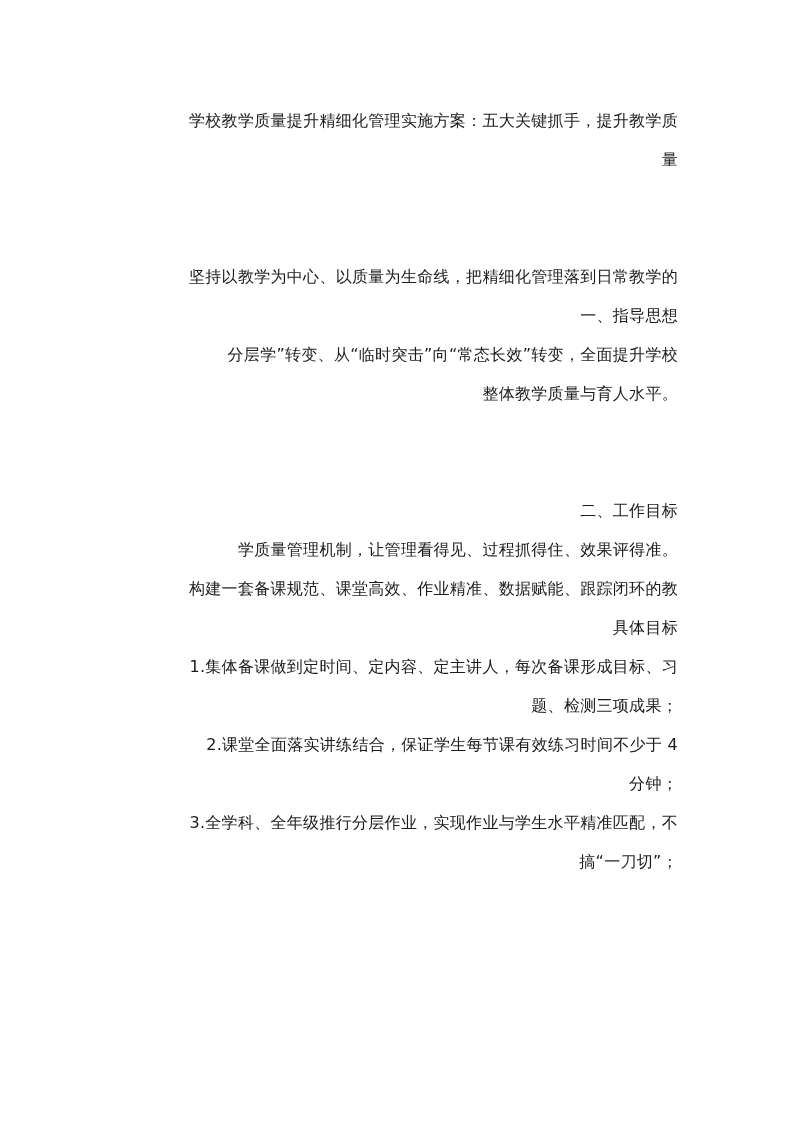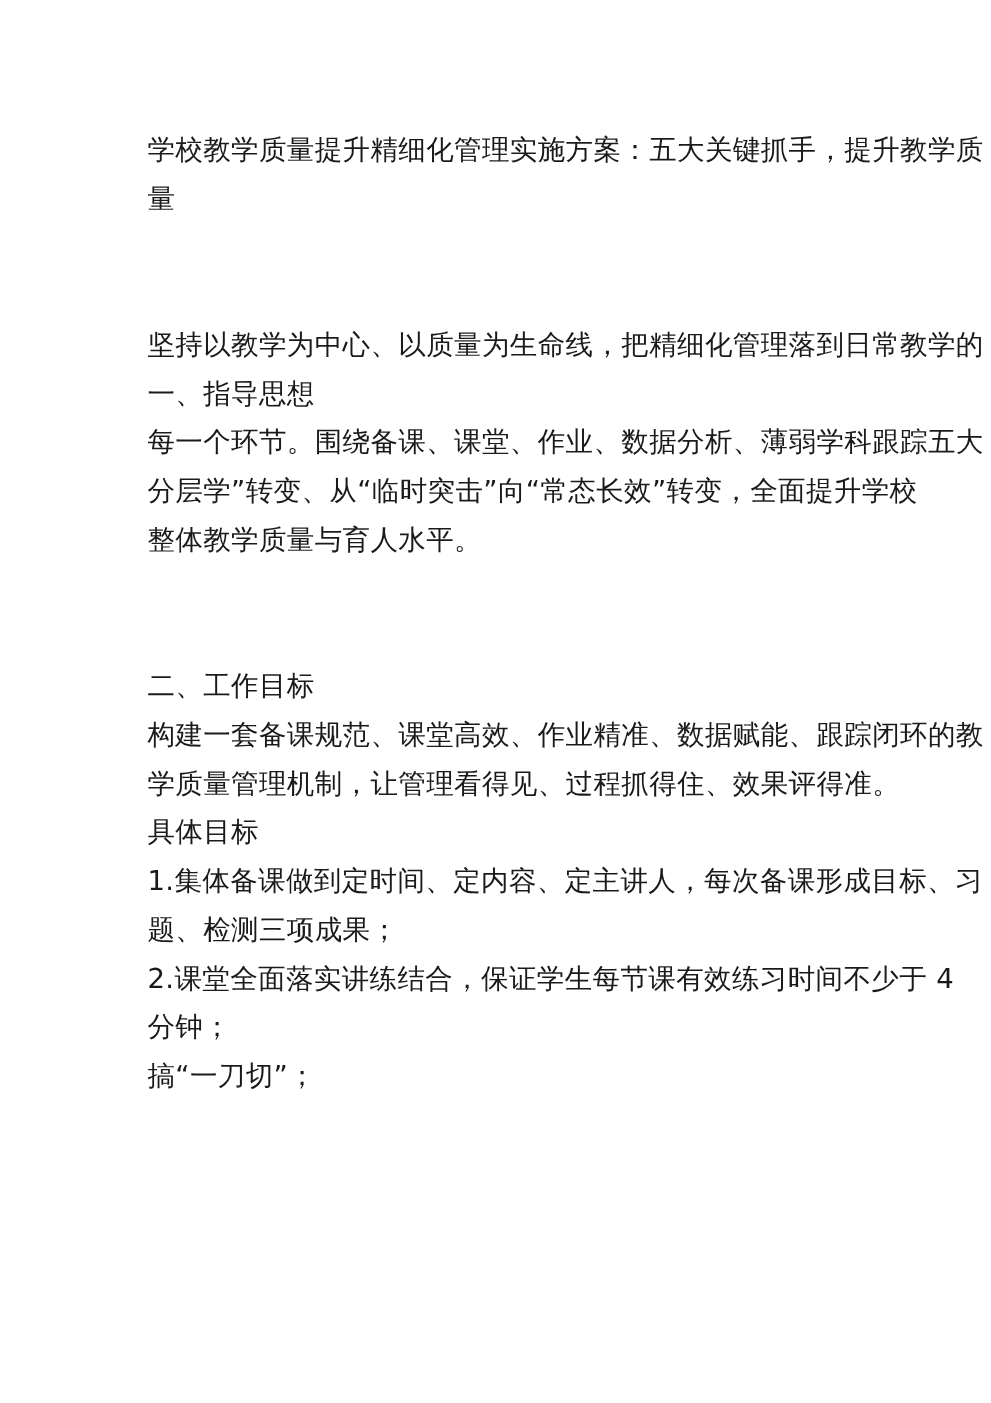--- a/index.html
+++ b/index.html
@@ -1,41 +1,41 @@
 <!DOCTYPE html>
 <html><head>
   <meta charset="utf-8">
   <style>
     html, body { margin: 0; padding: 0; background: #ffffff; }
     body { width: 793px; height: 1122px; position: relative; overflow: hidden;
       font-family: "DejaVu Sans", "Liberation Sans", sans-serif; color: #1a1a1a; }
     .page { position: absolute; left: 118px; top: 101px; width: 560px; }
-    .line { font-size: 22px; line-height: 39px; height: 39px; white-space: nowrap; letter-spacing: 0.3px; }
+    .line { font-size: 16px; line-height: 39px; height: 39px; white-space: nowrap; letter-spacing: 0.3px; text-align: right; }
     .gap { height: 39px; }
     .gap-lg { height: 39px; }
   </style>
 </head>
 <body>
 
 <div class="page">
   <div class="line">学校教学质量提升精细化管理实施方案：五大关键抓手，提升教学质</div>
   <div class="line">量</div>
   <div class="gap"></div>
   <div class="gap-lg"></div>
 
   <div class="line">坚持以教学为中心、以质量为生命线，把精细化管理落到日常教学的</div>
   <div class="line">一、指导思想</div>
-  <div class="line">每一个环节。围绕备课、课堂、作业、数据分析、薄弱学科跟踪五大</div>
   <div class="line">分层学”转变、从“临时突击”向“常态长效”转变，全面提升学校</div>
   <div class="line">整体教学质量与育人水平。</div>
   <div class="gap"></div>
   <div class="gap-lg"></div>
 
   <div class="line">二、工作目标</div>
+  <div class="line">学质量管理机制，让管理看得见、过程抓得住、效果评得准。</div>
   <div class="line">构建一套备课规范、课堂高效、作业精准、数据赋能、跟踪闭环的教</div>
-  <div class="line">学质量管理机制，让管理看得见、过程抓得住、效果评得准。</div>
   <div class="line">具体目标</div>
   <div class="line">1.集体备课做到定时间、定内容、定主讲人，每次备课形成目标、习</div>
   <div class="line">题、检测三项成果；</div>
   <div class="line">2.课堂全面落实讲练结合，保证学生每节课有效练习时间不少于 4</div>
   <div class="line">分钟；</div>
+  <div class="line">3.全学科、全年级推行分层作业，实现作业与学生水平精准匹配，不</div>
   <div class="line">搞“一刀切”；</div>
 </div>
 
 </body></html>

